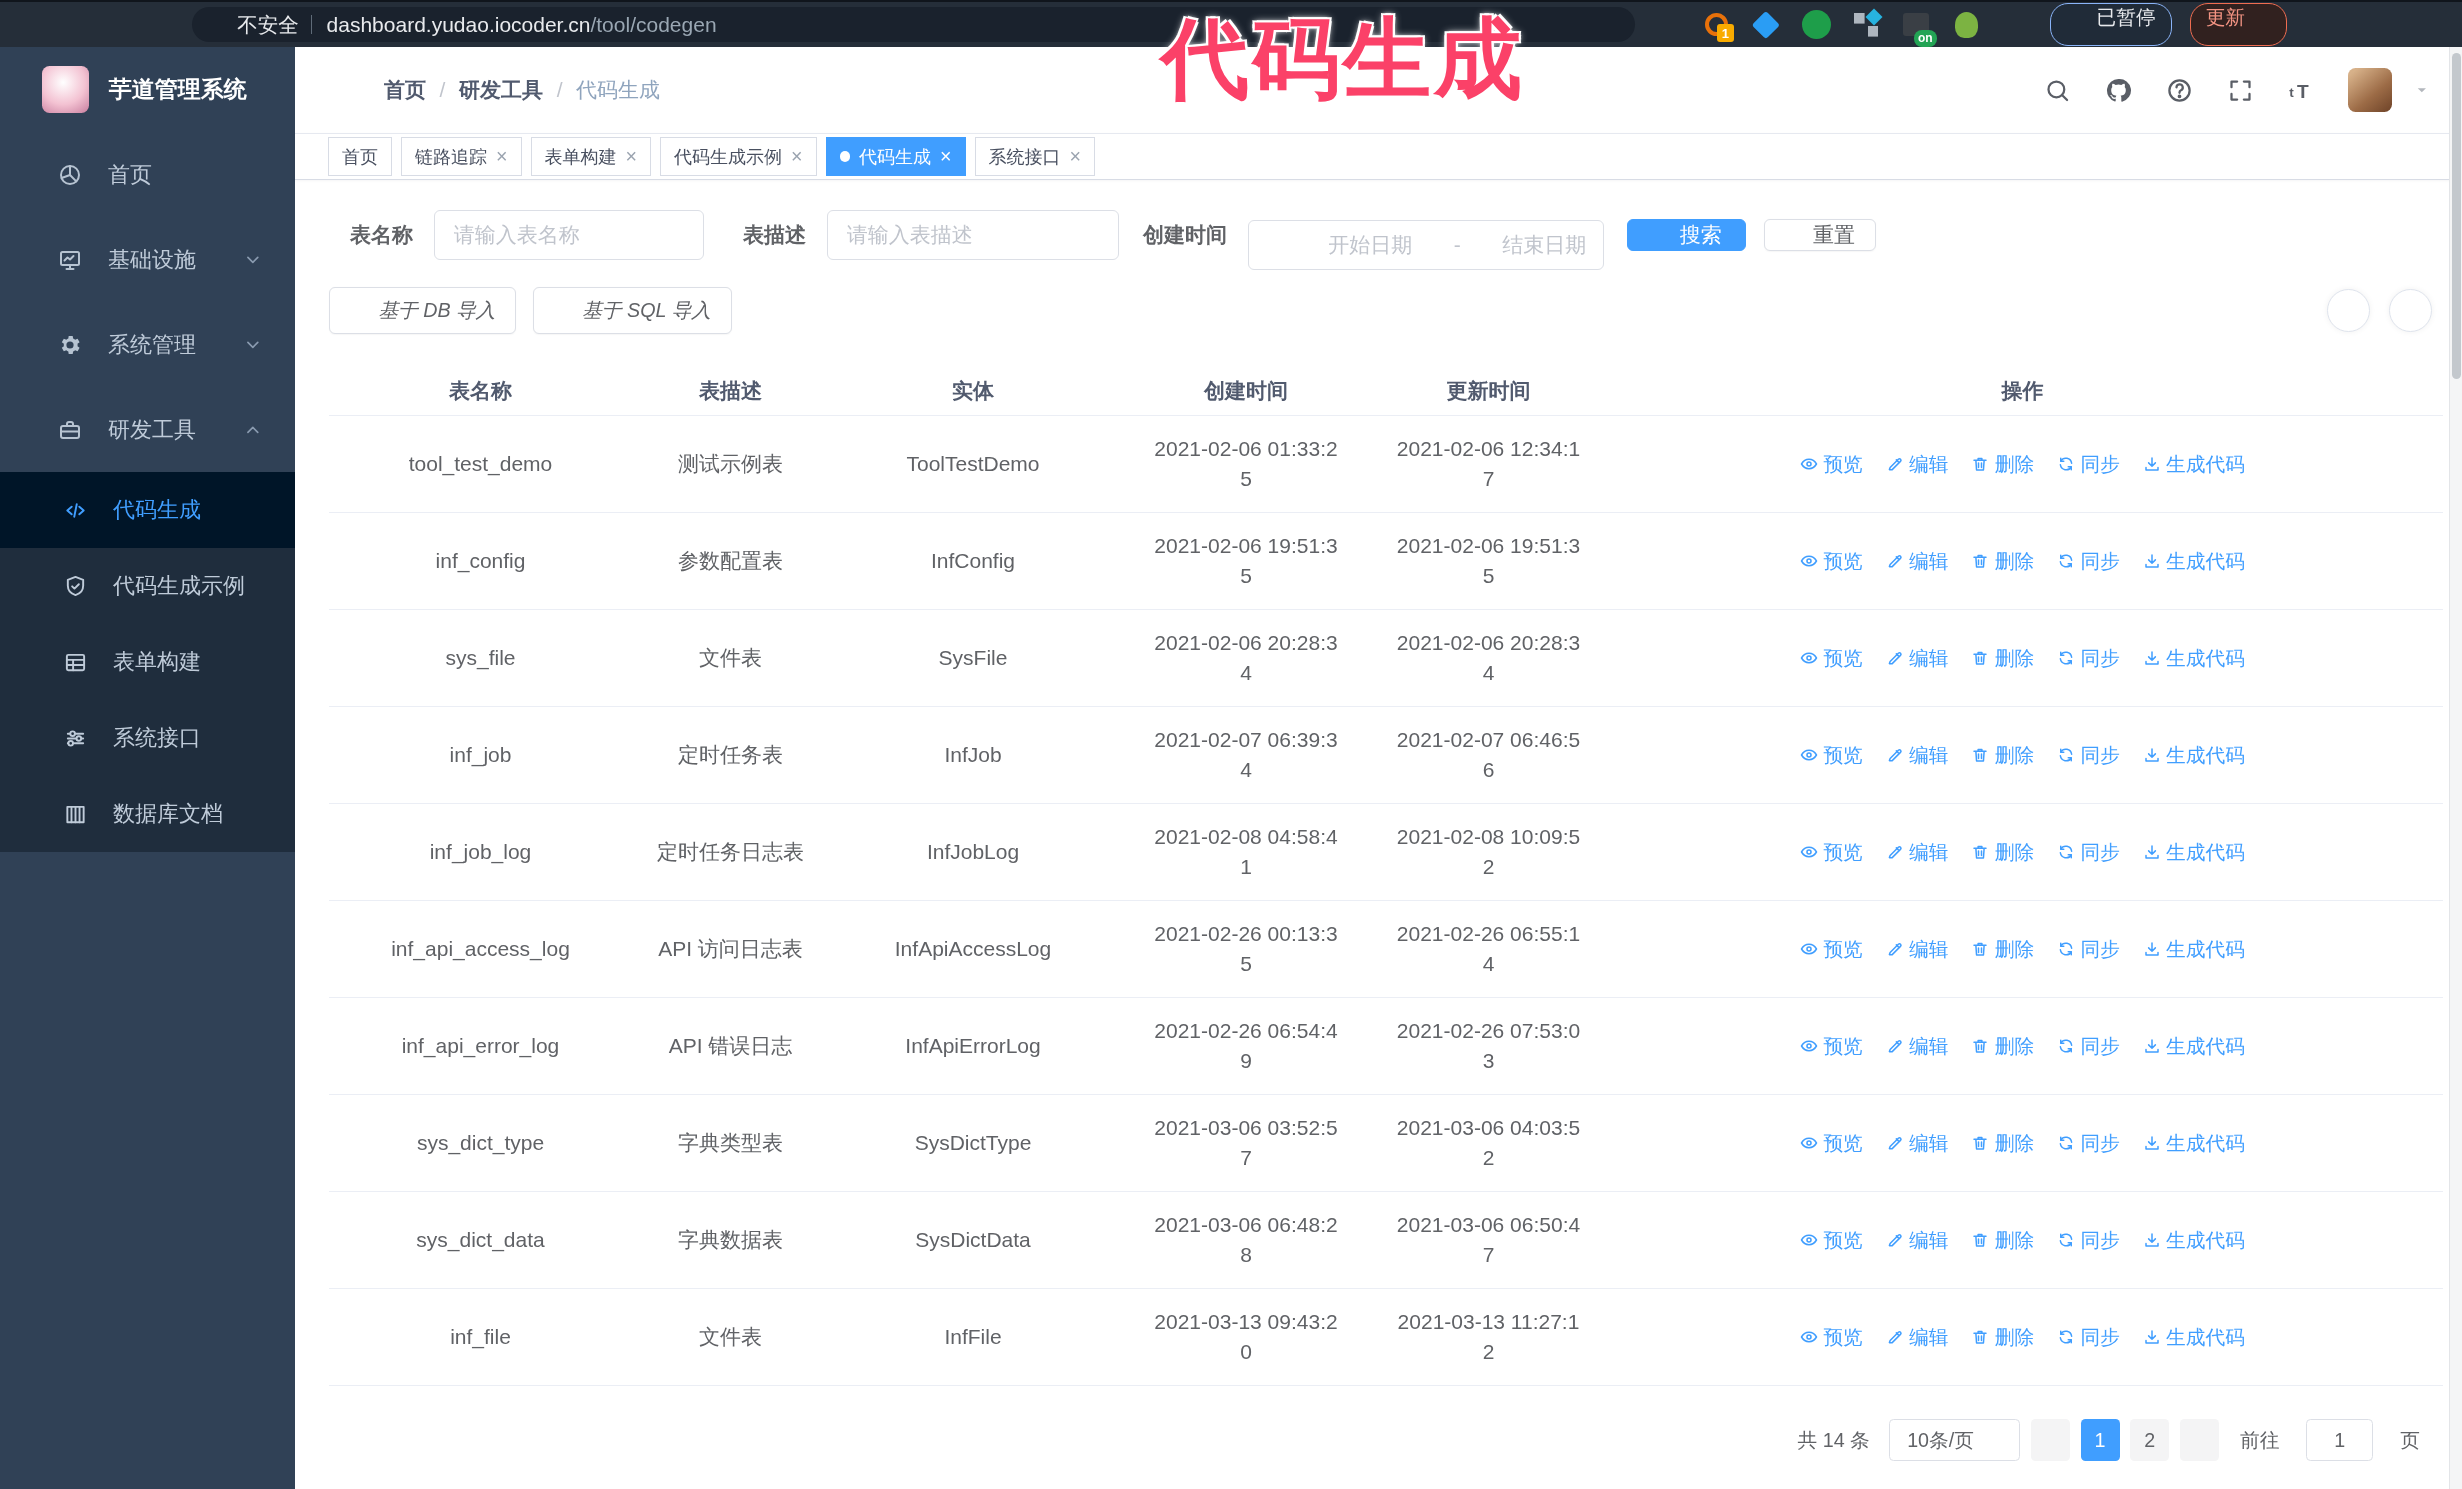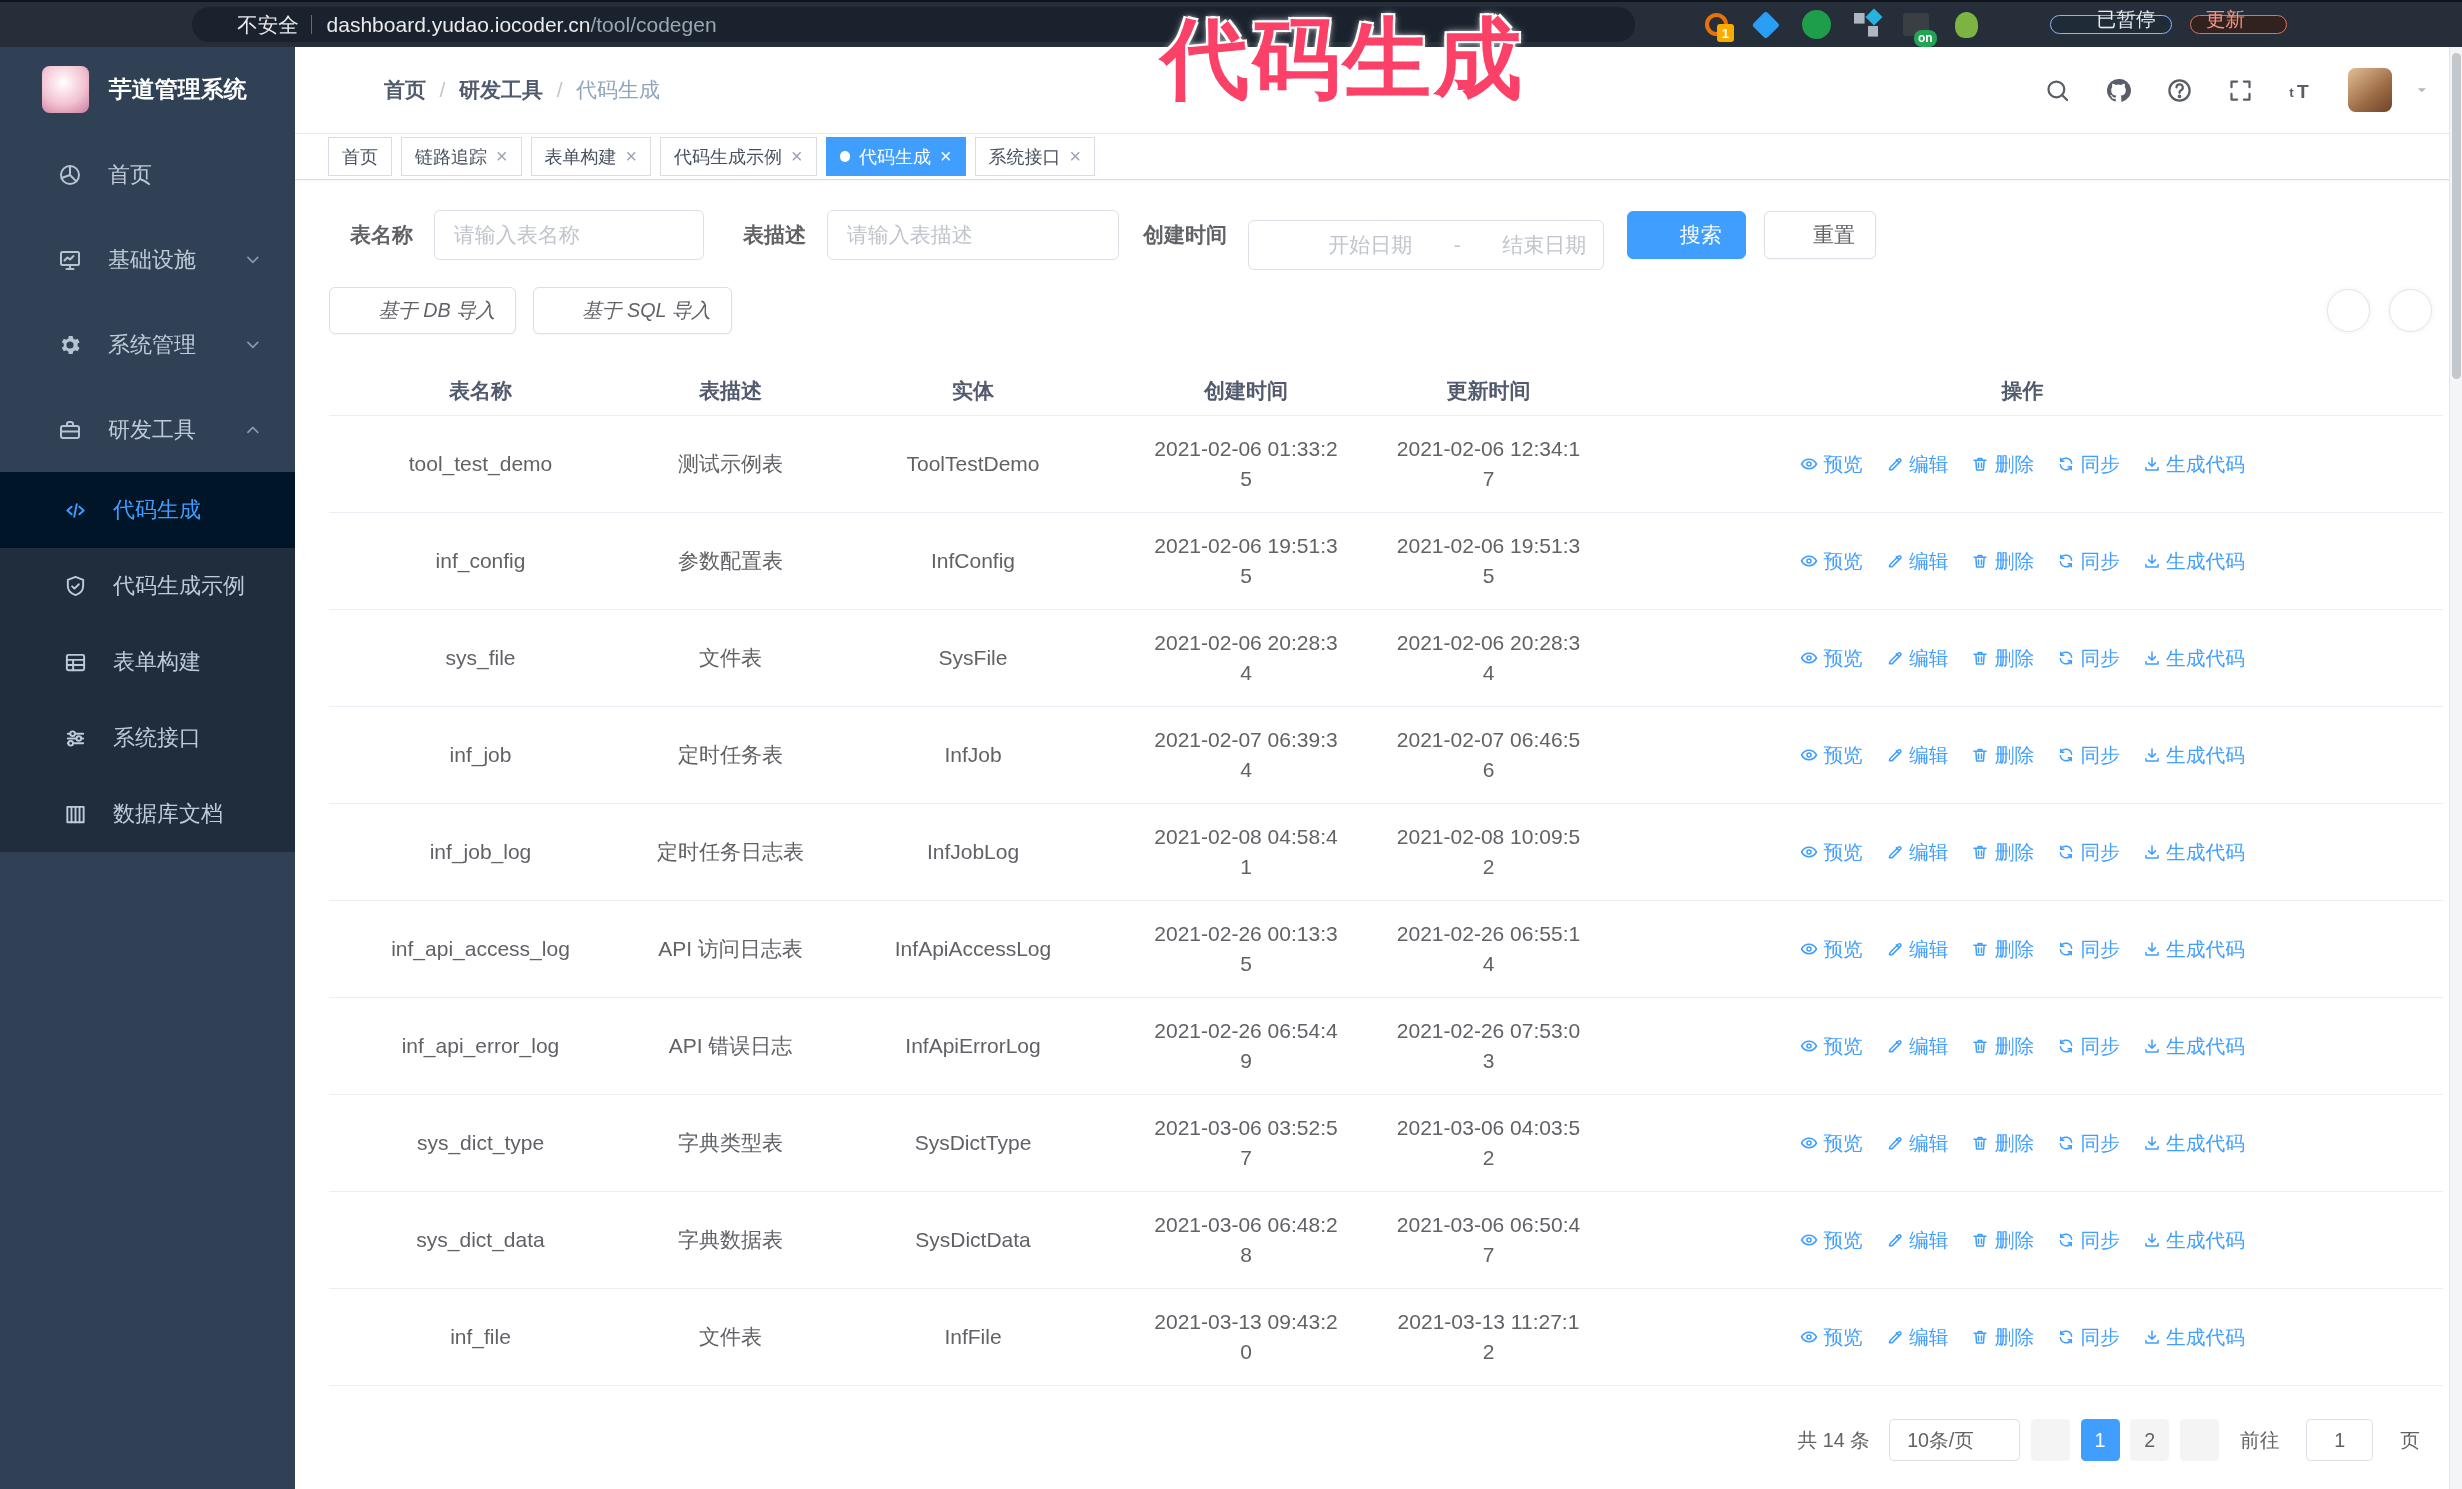--- a/index.html
+++ b/index.html
@@ -23,21 +23,21 @@
   .badge1{position:absolute;right:-1.5px;bottom:-1.5px;background:#f9ab00;color:#fff;font-size:13px;line-height:1;padding:2.3px 4.5px;border-radius:3px;font-weight:bold;}
   .diamond{width:19.7px;height:19.7px;background:#2a9df4;transform:rotate(45deg);border-radius:3px;}
   .gcheck{width:29px;height:29px;border-radius:50%;background:#1e9e4a;display:flex;align-items:center;justify-content:center;color:#fff;}
   .gcheck .i{width:16.7px;height:16.7px;}
   .gridsq{width:24px;height:24px;background:linear-gradient(#aeb6bf,#aeb6bf),linear-gradient(#aeb6bf,#aeb6bf);background-size:10.6px 10.6px;background-position:0 0,13.6px 13.6px;background-repeat:no-repeat;position:relative;}
   .gridsq:after{content:"";position:absolute;right:-1.5px;top:-1.5px;width:12px;height:12px;background:#27b3e0;transform:rotate(45deg);}
   .darkon{width:26px;height:23px;background:#3a3f45;border-radius:3px;position:relative;}
   .badgeon{position:absolute;right:-4.5px;bottom:-6px;background:#23a455;color:#fff;font-size:12px;line-height:1;padding:2.3px 3.8px;border-radius:8px;font-weight:bold;}
   .sprout{width:23px;height:26px;background:#7cb342;border-radius:50% 50% 40% 40%;}
   .pz{width:27px;height:27px;color:#dfe3e8;}
-  .chip{height:19px;border-radius:18px;display:flex;align-items:flex-end;padding:0 15px;font-size:19.7px;white-space:nowrap;box-sizing:border-box;flex:none;}
+  .chip{height:43px;border-radius:18px;display:flex;align-items:flex-start;padding:0 15px;font-size:19.7px;white-space:nowrap;box-sizing:border-box;flex:none;}
   .chip .i{width:23px;height:23px;margin-right:7.6px;}
   .chip.paused{border:1.5px solid #8ab4f8;background:#202b38;color:#e8eaed;}
   .chip.update{border:1.5px solid #ef6c50;background:#31211f;color:#f29382;}
   .chip.update .i{width:18px;height:18px;margin:0 0 0 7.6px;color:#ef8a6e;}
 
   
   .app{position:absolute;top:47px;left:0;right:0;bottom:0;display:flex;}
   .sidebar{width:295px;flex:none;background:#304156;overflow:hidden;}
   .logo-row{height:85px;display:flex;align-items:center;padding-left:42px;}
   .logo-img{width:47px;height:47px;border-radius:7.6px;background:radial-gradient(circle at 45% 35%,#ffffff,#f3c2d2 55%,#c87d9e);flex:none;}
@@ -76,21 +76,21 @@
 
   
   .filter{display:flex;align-items:center;height:52px;}
   .f-label{font-size:21px;color:#606266;font-weight:600;white-space:nowrap;}
   .inpbox{height:50px;border:0.8px solid #dcdfe6;border-radius:6px;box-sizing:border-box;display:flex;align-items:center;padding:0 16.7px;background:#fff;}
   .inpbox input{border:none;outline:none;width:100%;font-size:21px;color:#606266;font-family:inherit;background:transparent;}
   .inpbox input::placeholder{color:#c0c4cc;}
   .dateph{color:#c0c4cc;font-size:21px;white-space:nowrap;}
   .daterange{width:356px;justify-content:space-between;}
   .daterange .i{width:21px;height:21px;color:#c0c4cc;flex:none;}
-  .btn{height:48px;border-radius:6px;display:inline-flex;align-items:center;justify-content:center;font-size:21px;box-sizing:border-box;cursor:pointer;white-space:nowrap;}
+  .btn{height:32px;border-radius:6px;display:inline-flex;align-items:center;justify-content:center;font-size:21px;box-sizing:border-box;cursor:pointer;white-space:nowrap;}
   .btn .i{width:19.7px;height:19.7px;margin-right:9px;}
   .btn-primary{background:#409eff;border:0.8px solid #409eff;color:#fff;padding:0 23px;}
   .btn-plain{background:#fff;border:0.8px solid #dcdfe6;color:#606266;padding:0 19.7px;box-shadow:0 0.8px 1.5px rgba(0,0,0,.04);}
 
   
   .toolbar{margin-top:26px;display:flex;align-items:center;}
   .toolbar .btn{font-size:19.7px;height:47px;font-style:italic;}
   .circle-btns{margin-left:auto;display:flex;gap:19.7px;margin-right:10.6px;}
   .cbtn{width:41px;height:41px;border-radius:50%;border:0.8px solid #dfe4ed;background:#fff;display:flex;align-items:center;justify-content:center;color:#5a5e66;cursor:pointer;box-shadow:0 0 6px rgba(0,0,0,.06);}
   .cbtn .i{width:18px;height:18px;}

